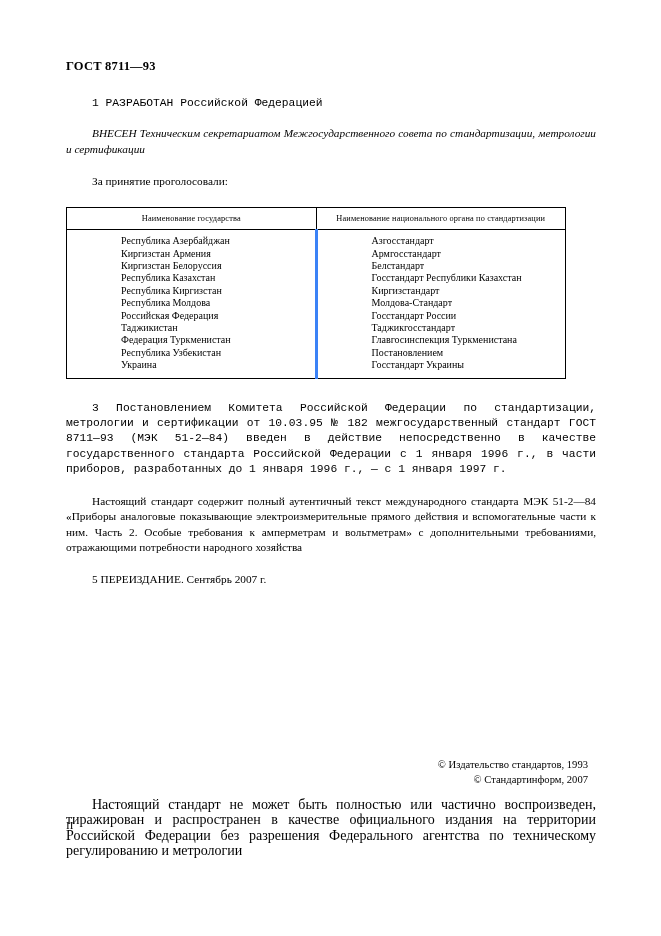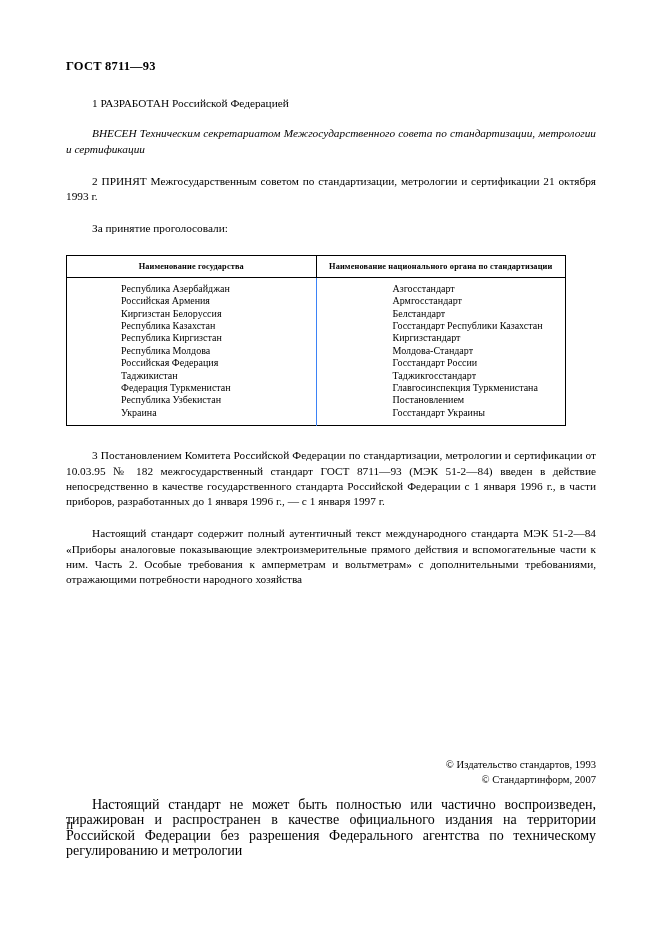--- a/index.html
+++ b/index.html
@@ -46,62 +46,62 @@
   }
 
   p.para {
     font-size: 11.3px;
     line-height: 15.3px;
     text-align: justify;
     margin: 0;
     text-indent: 26px;
     hyphens: manual;
   }
-  p.gap-lg { margin-top: 22px; }
+  p.gap-lg { margin-top: 22px; font-family: Liberation Mono, monospace; }
   p.gap-md { margin-top: 17px; }
   p.gap-sm { margin-top: 15px; font-style: italic; }
 
   
   .vote-table {
     margin-top: 18px;
     width: 500px;
     border-collapse: collapse;
     border: 1px solid #000;
     table-layout: fixed;
   }
   .vote-table th {
     font-size: 8.3px;
-    font-weight: bold;
+    font-weight: normal;
     text-align: center;
     padding: 6px 2px 6px 2px;
     border-right: 1px solid #000;
     border-bottom: 1px solid #000;
     letter-spacing: 0.15px;
   }
   .vote-table th:last-child { border-right: none; }
   .vote-table td {
     font-size: 10px;
     line-height: 12.4px;
     vertical-align: top;
-    border-right: 1px solid #3b82f6;
+    border-right: 3px solid #3b82f6;
     padding: 5px 0 6px 0;
   }
   .vote-table td:last-child { border-right: none; }
   .cell-list {
     list-style: none;
     margin: 0;
     padding: 0 0 0 54px;
   }
-  .cell-list.right { padding-left: 76px; }
+  .cell-list.right { padding-left: 54px; }
   .cell-list li { white-space: nowrap; }
 
   
   .copyright {
     position: absolute;
-    left: 66px;
+    left: 58px;
     top: 758px;
     width: 530px;
     text-align: right;
     font-size: 10.6px;
     line-height: 14.5px;
   }
   .final-note {
     position: absolute;
     left: 66px;
     top: 797px;
@@ -124,37 +124,36 @@
 <div class="page">
   <div class="content">
 
     <div class="doc-header">ГОСТ 8711—93</div>
 
 
     <p class="para gap-lg">1  РАЗРАБОТАН Российской Федерацией</p>
 
     <p class="para gap-sm">ВНЕСЕН Техническим секретариатом Межгосударственного совета по стандартизации, метрологии и сертификации</p>
 
-    <p class="para gap-md">2  ПРИНЯТ Межгосударственным советом по стандартизации, метрологии и сертификации 21 октября 1993 г.</p>
 
     <p class="para gap-md">За принятие проголосовали:</p>
 
     <table class="vote-table">
       <thead>
         <tr>
           <th>Наименование государства</th>
           <th>Наименование национального органа по стандартизации</th>
         </tr>
       </thead>
       <tbody>
         <tr>
           <td>
             <ul class="cell-list">
               <li>Республика Азербайджан</li>
-              <li>Российская Армения</li>
+              <li>Киргизстан Армения</li>
               <li>Киргизстан Белоруссия</li>
               <li>Республика Казахстан</li>
               <li>Республика Киргизстан</li>
               <li>Республика Молдова</li>
               <li>Российская Федерация</li>
               <li>Таджикистан</li>
               <li>Федерация Туркменистан</li>
               <li>Республика Узбекистан</li>
               <li>Украина</li>
             </ul>
@@ -176,20 +175,21 @@
           </td>
         </tr>
       </tbody>
     </table>
 
     <p class="para gap-lg">3  Постановлением Комитета Российской Федерации по стандартизации, метрологии и сертификации от 10.03.95 № 182 межгосударственный стандарт ГОСТ 8711—93 (МЭК  51-2—84) введен в действие непосредственно в качестве государственного стандарта Российской Федерации с 1 января 1996 г., в части приборов, разработанных до 1 января 1996 г., — с 1 января 1997 г.</p>
 
     <p class="para gap-md">Настоящий стандарт содержит полный аутентичный текст международного стандарта МЭК 51-2—84 «Приборы аналоговые показывающие электроизмерительные прямого действия и вспомогательные части к ним. Часть 2. Особые требования к амперметрам и вольтметрам» с дополнительными требованиями, отражающими потребности народного хозяйства</p>
 
 
+    <p class="para gap-md">5  ПЕРЕИЗДАНИЕ. Сентябрь 2007 г.</p>
 
   </div>
 
   <div class="copyright">
     <div>© Издательство стандартов, 1993</div>
     <div>© Стандартинформ, 2007</div>
   </div>
 
   <div class="final-note">Настоящий стандарт не может быть полностью или частично воспроизведен, тиражирован и распространен в качестве официального издания на территории Российской Федерации без разрешения Федерального агентства по техническому регулированию и метрологии</div>
 

